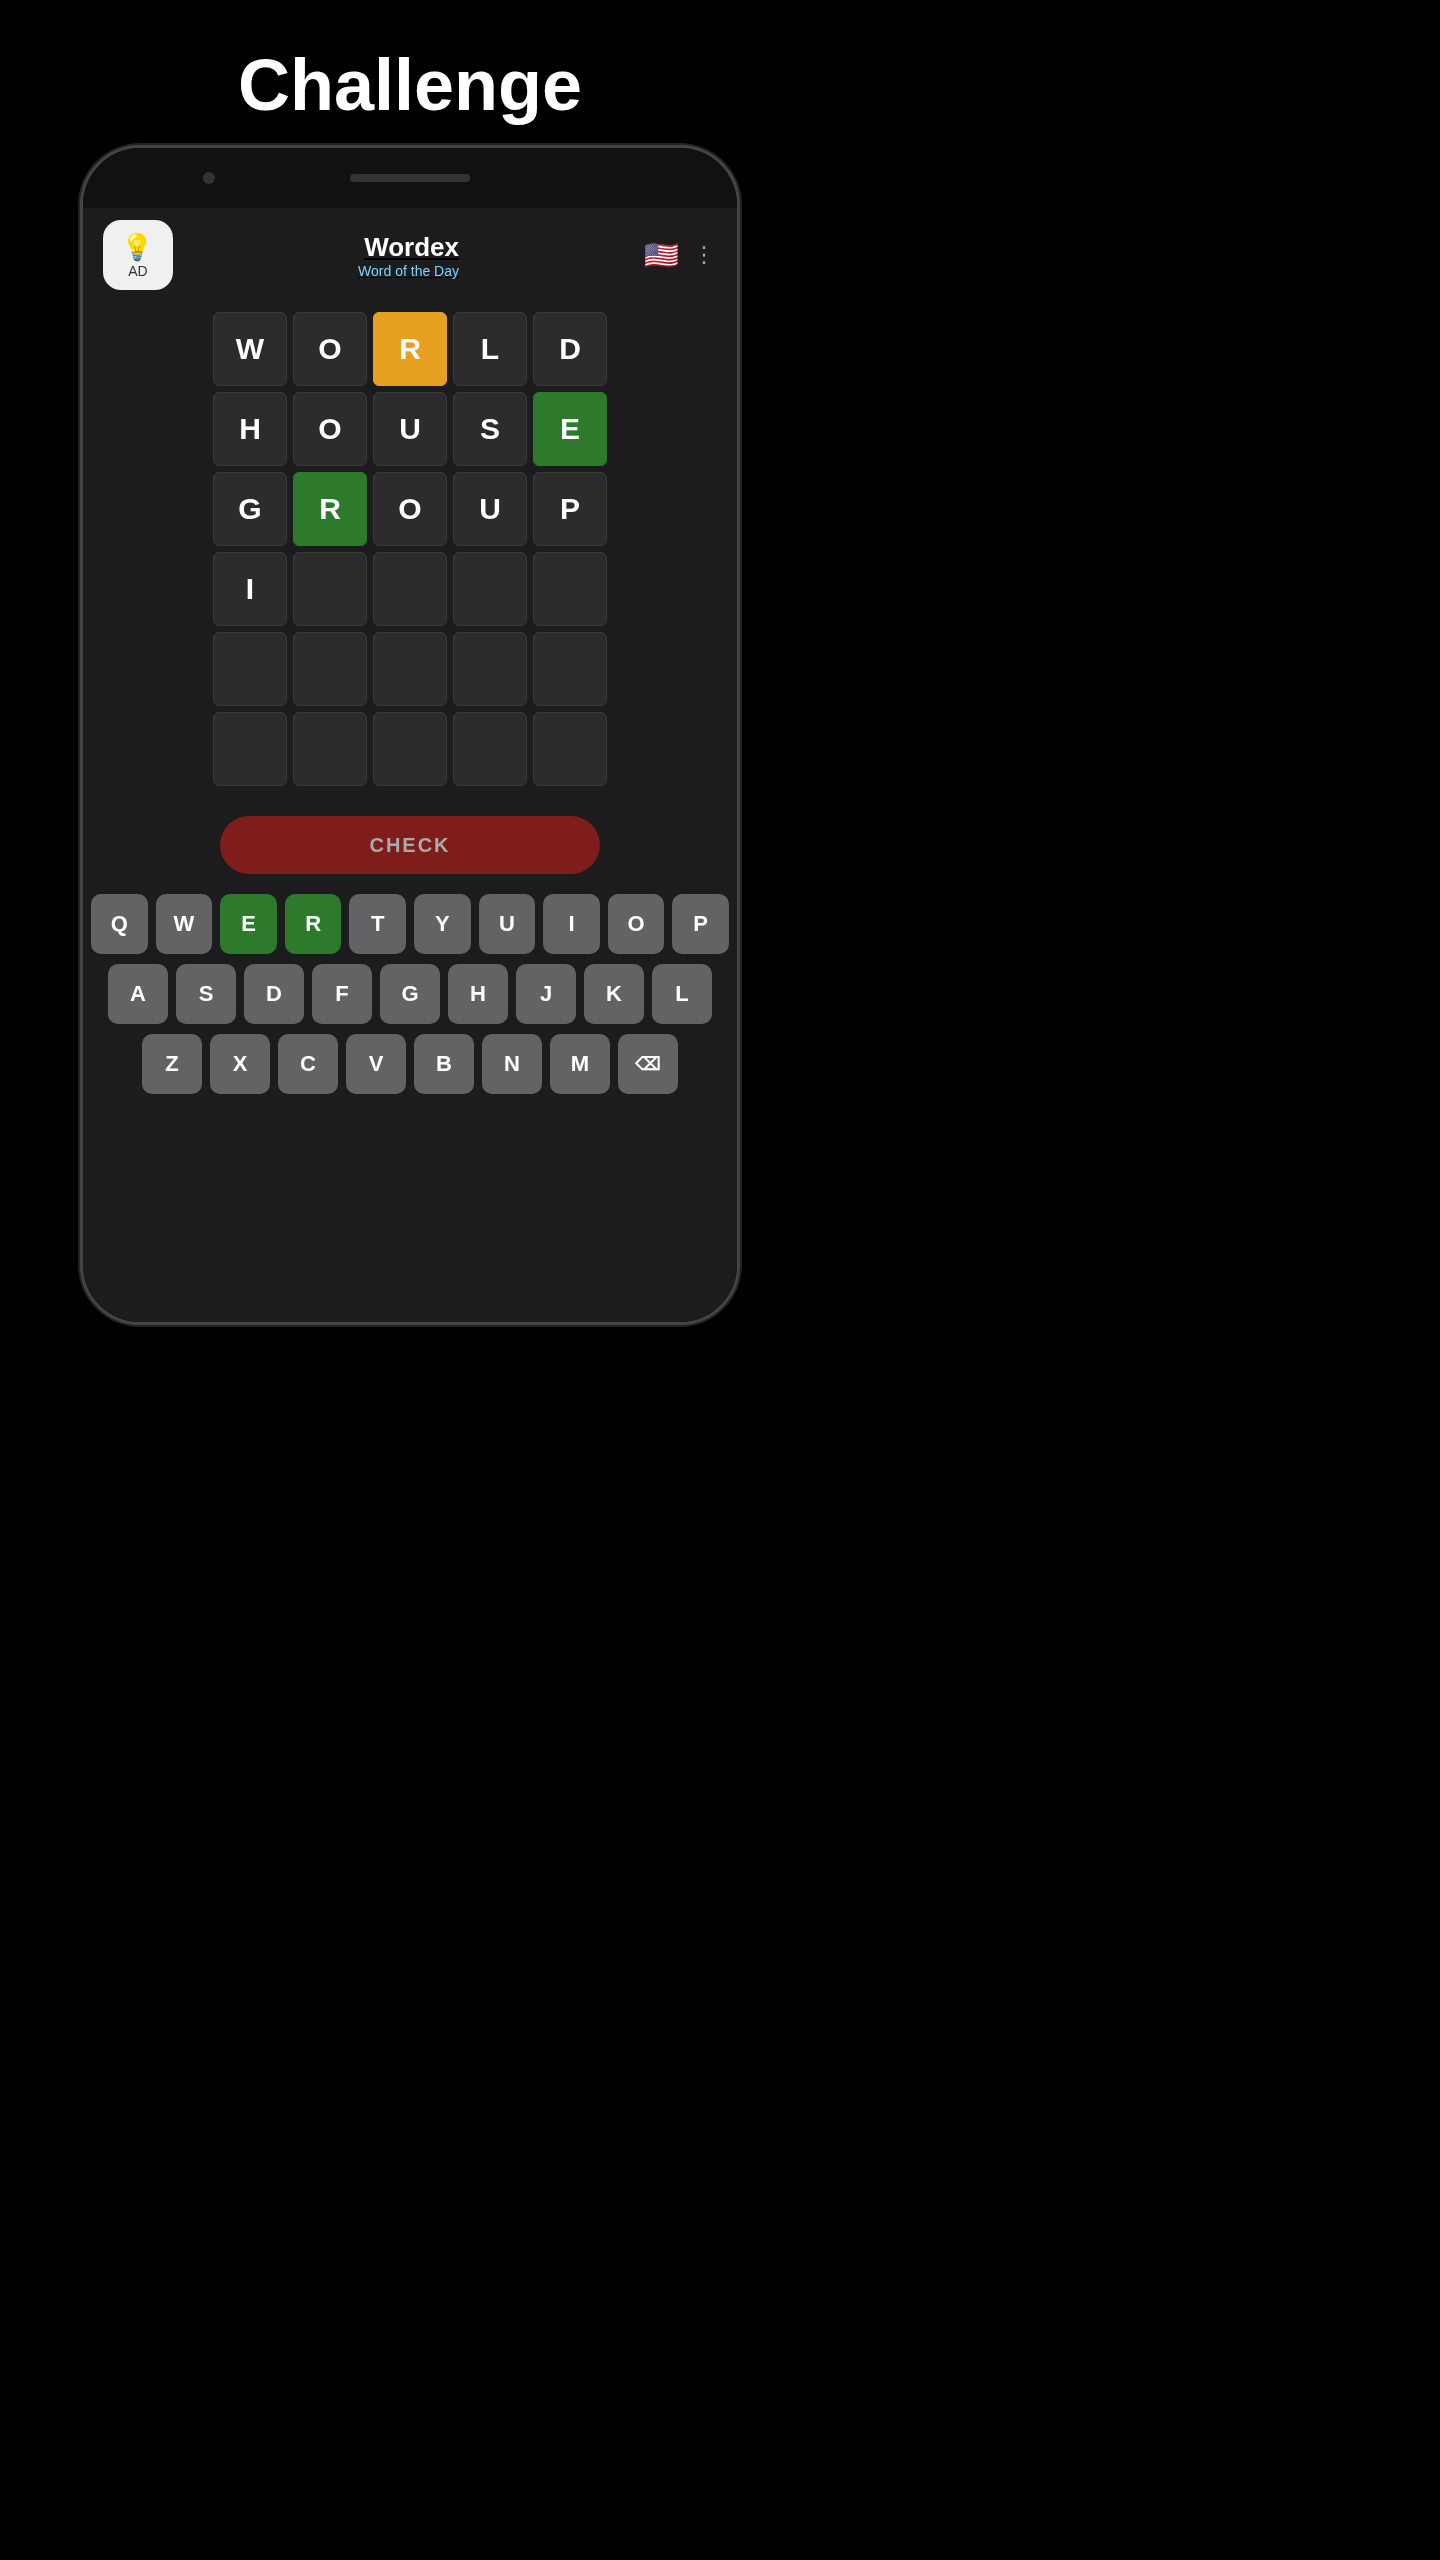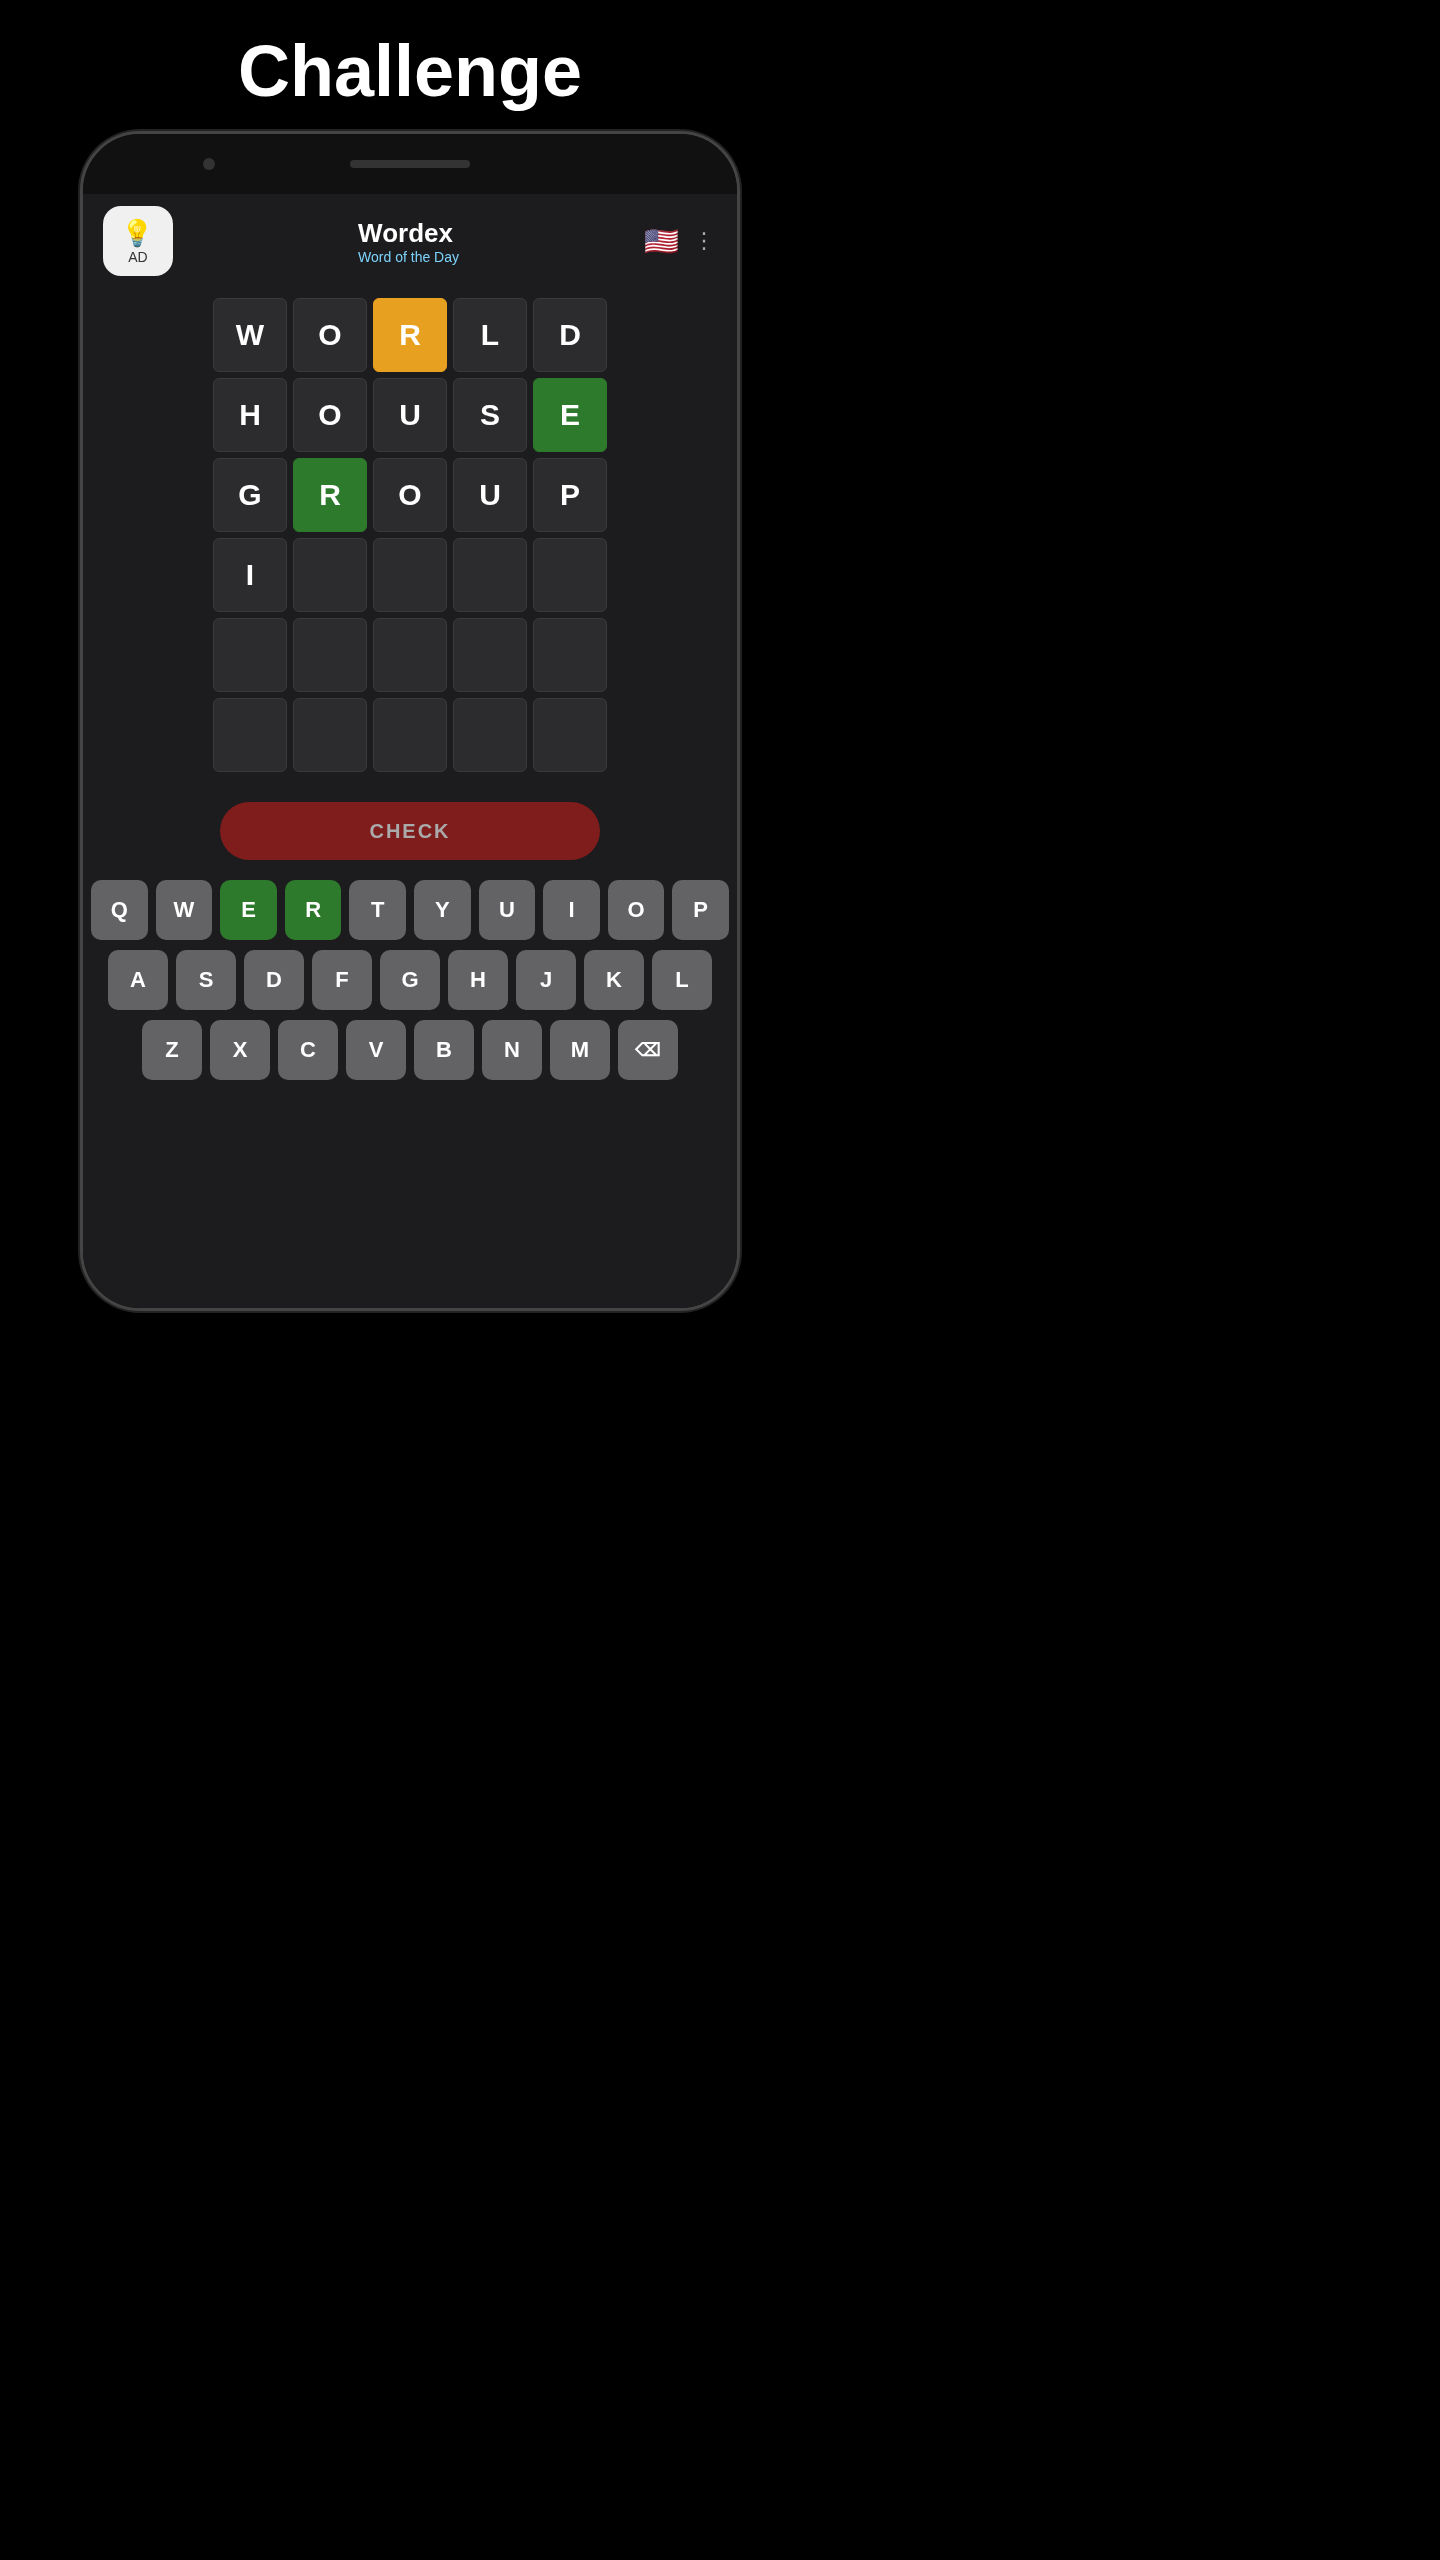--- a/index.html
+++ b/index.html
@@ -10,21 +10,21 @@
       min-height: 1456px;
       font-family: -apple-system, BlinkMacSystemFont, 'Helvetica Neue', Arial, sans-serif;
       display: flex;
       flex-direction: column;
       align-items: center;
     }
 
     
     .header {
       text-align: left;
-      padding: 32px 20px 20px;
+      padding: 46px 20px 20px;
     }
 
     .header-challenge {
       font-size: 72px;
       font-weight: 800;
       color: #fff;
       line-height: 1.1;
     }
 
     .header-friends {
@@ -125,21 +125,22 @@
       font-size: 26px;
     }
 
     .ad-text {
       font-size: 14px;
       font-weight: 400;
       color: #333;
     }
 
     .app-title-area {
-      text-align: left;
+      text-align: right;
+      text-decoration: underline;
     }
 
     .app-title {
       font-size: 26px;
       font-weight: 600;
       color: #fff;
     }
 
     .app-subtitle {
       font-size: 14px;

